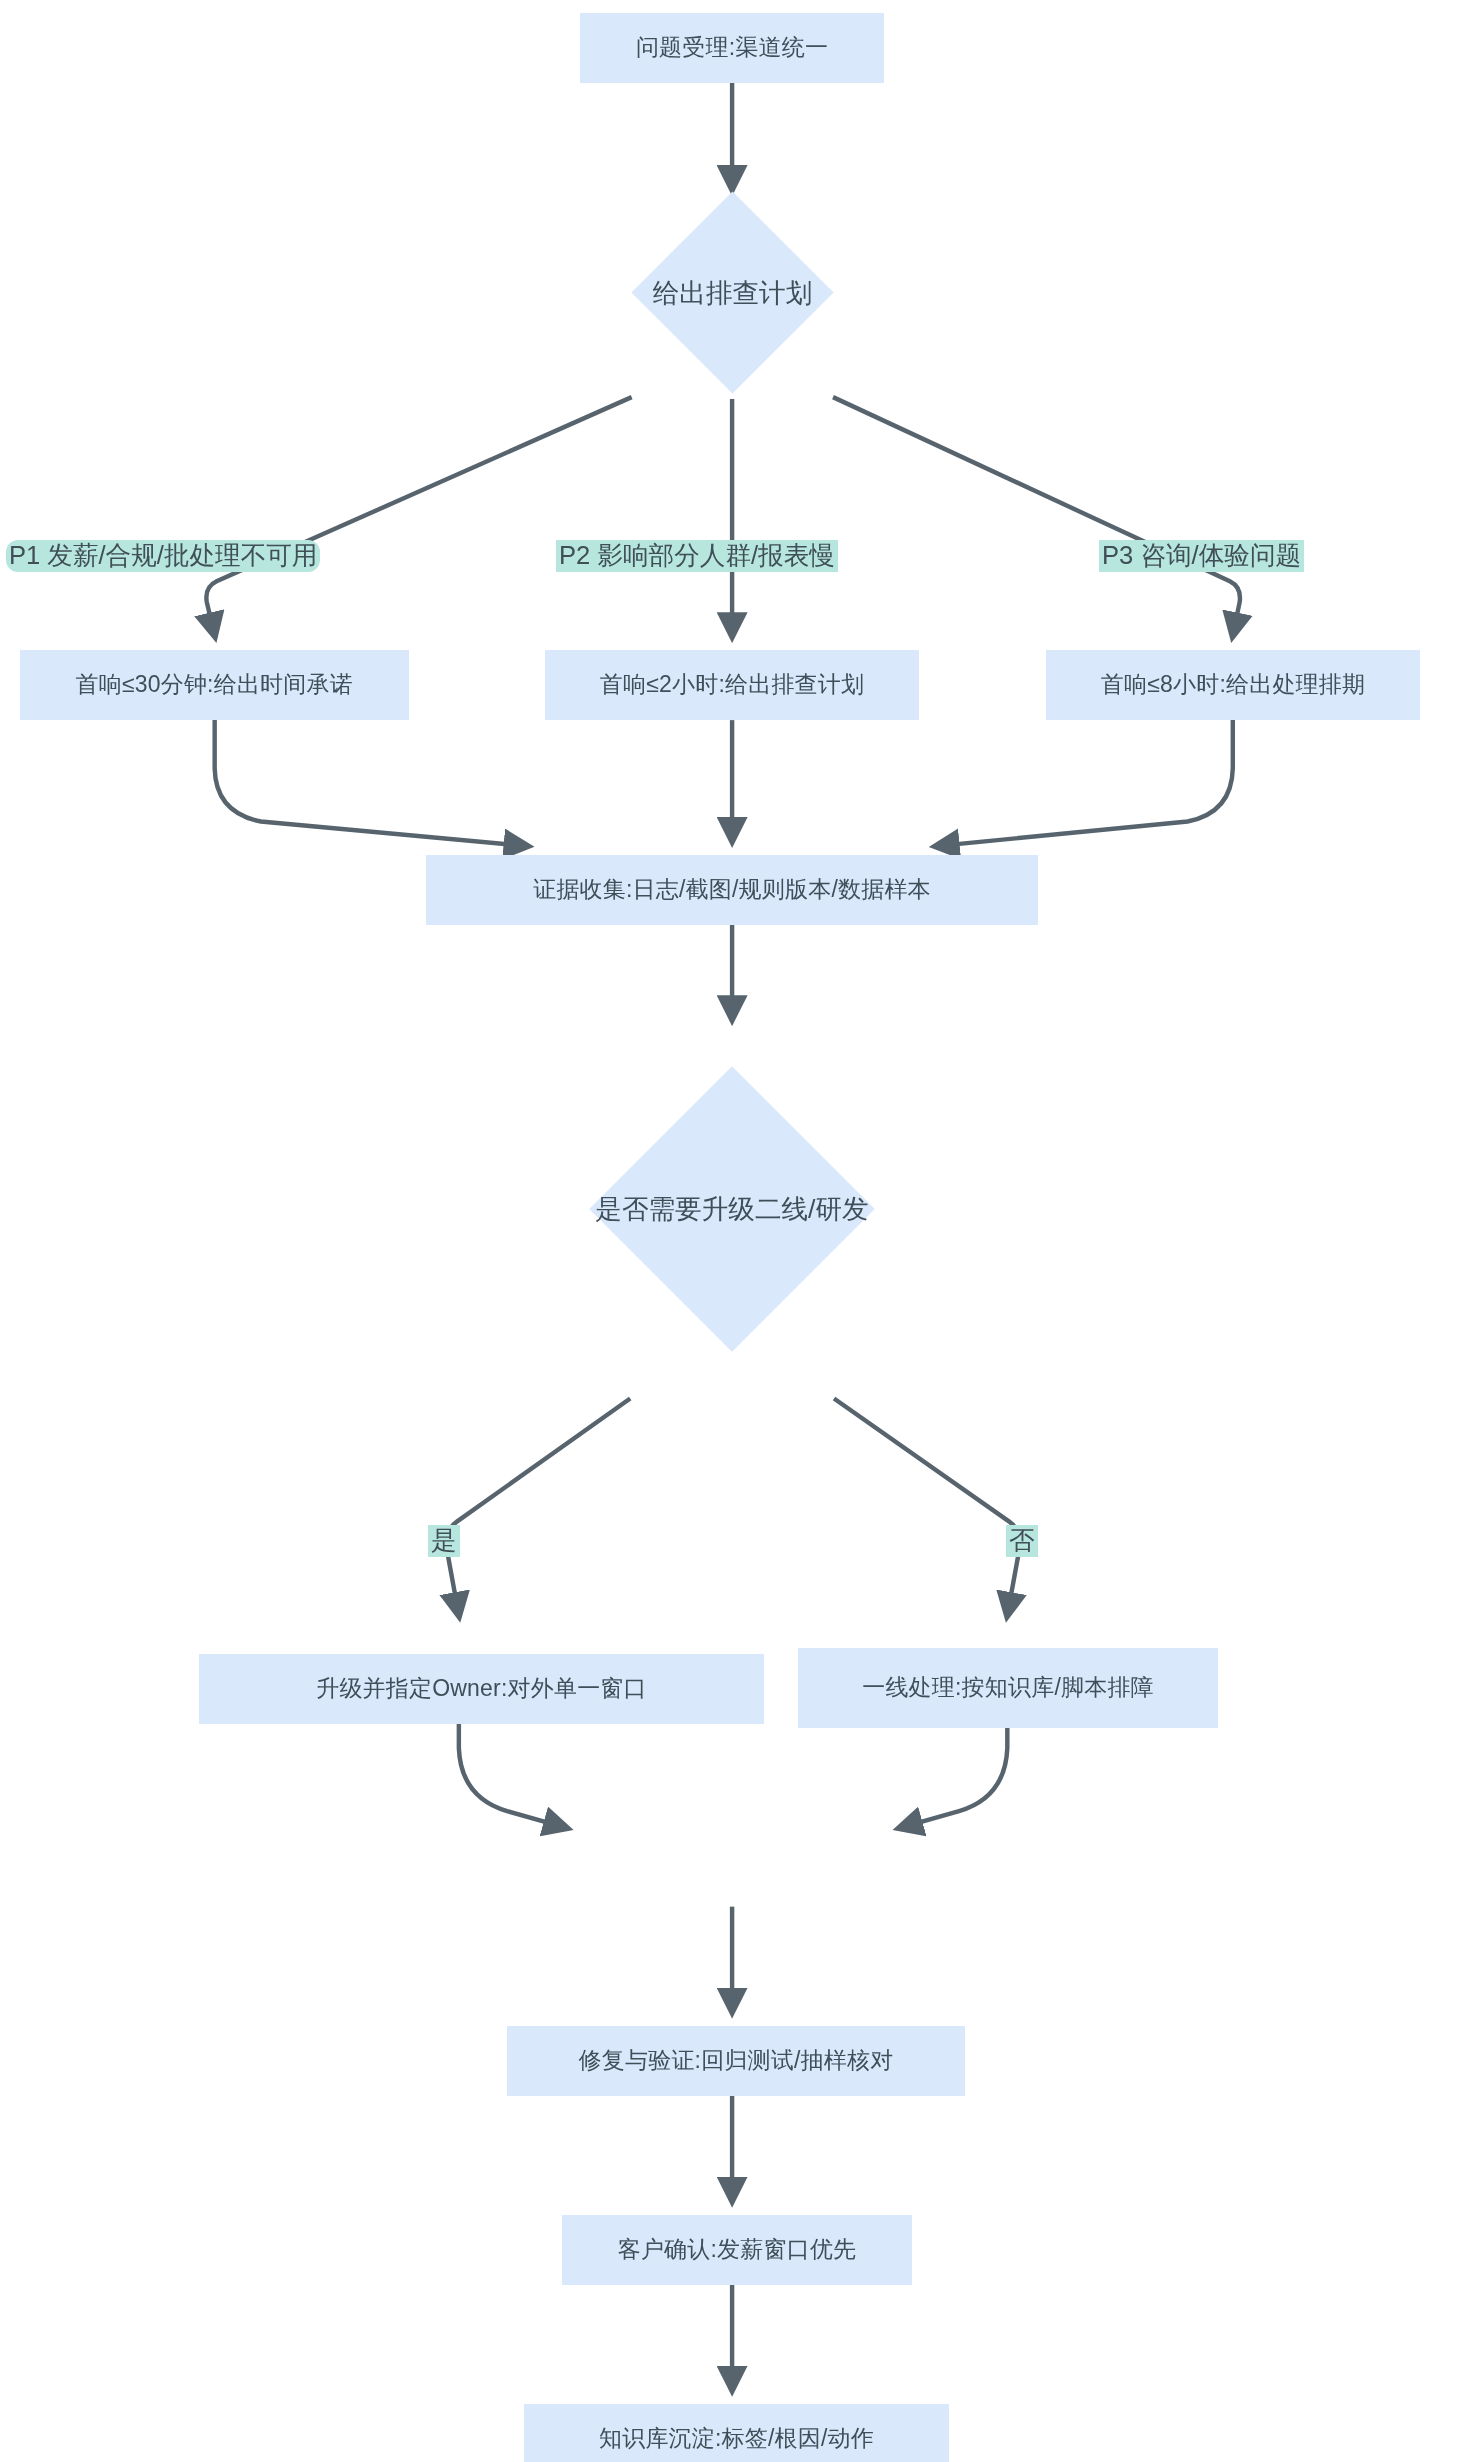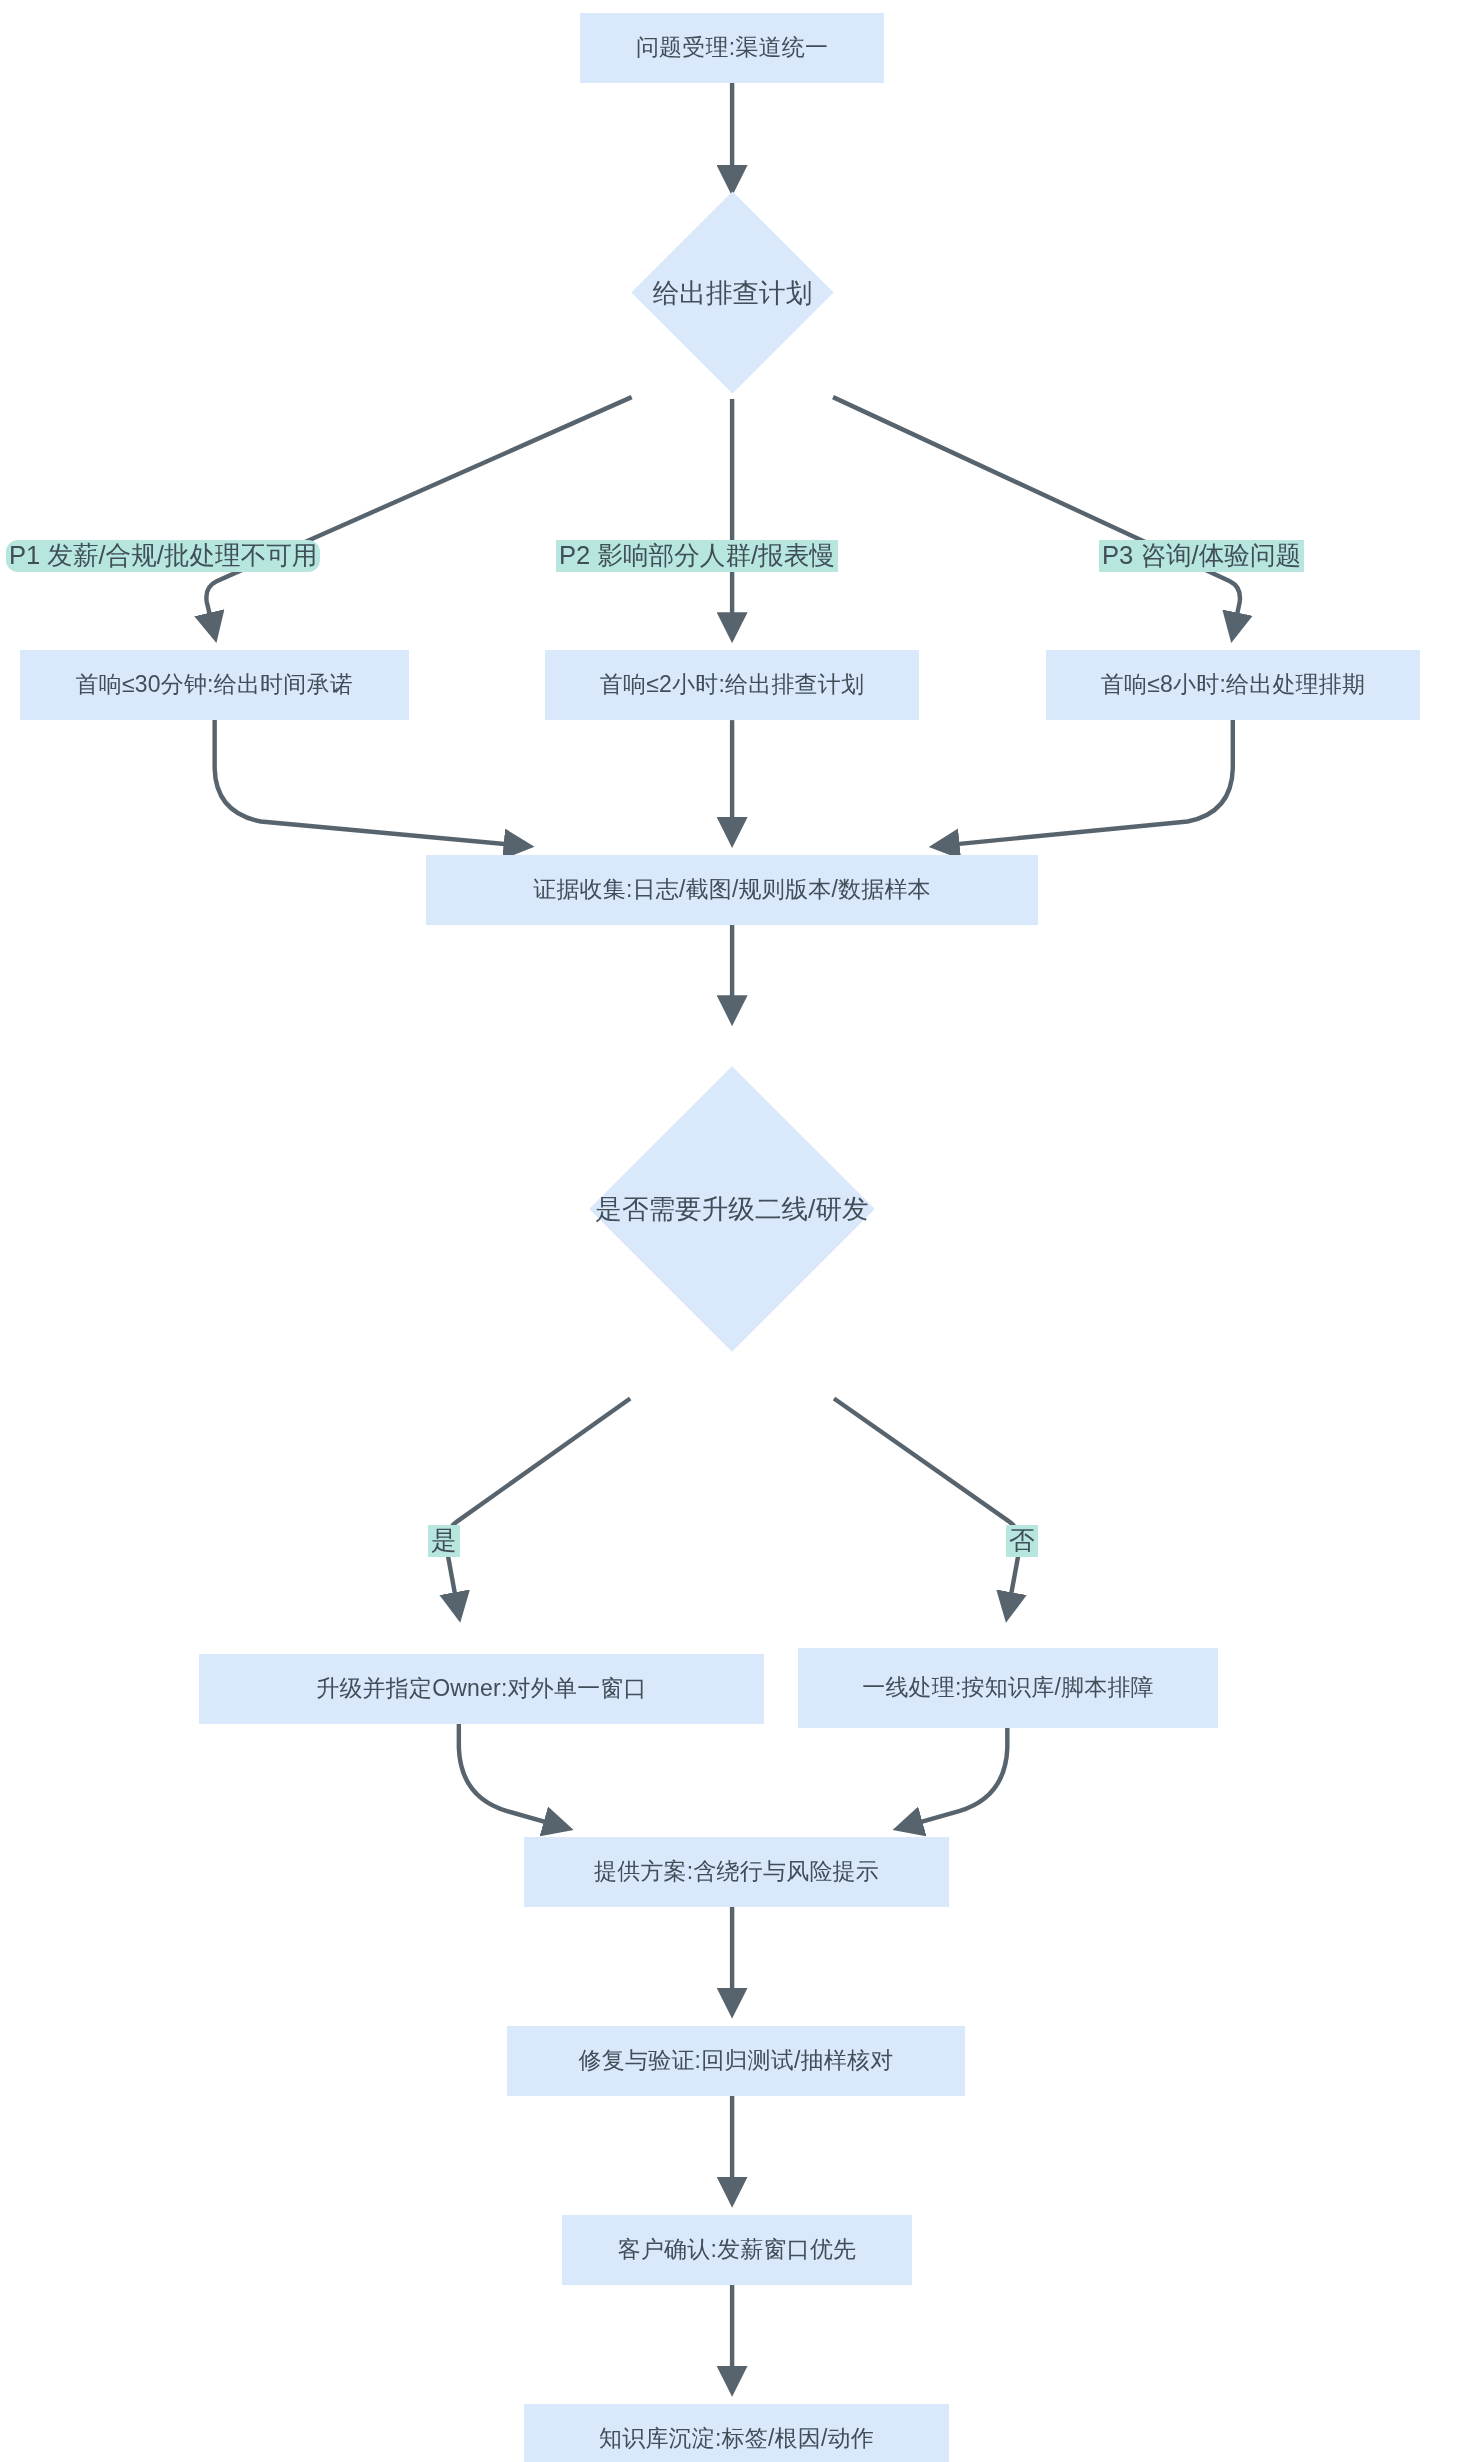--- a/index.html
+++ b/index.html
@@ -119,23 +119,20 @@
   </div>
 
   <div class="node" style="left:199px;top:1630px;width:565px;height:70px;margin-top:24px;">
     <span>升级并指定Owner:对外单一窗口</span>
   </div>
 
   <div class="node" style="left:798px;top:1630px;width:420px;height:80px;margin-top:18px;">
     <span>一线处理:按知识库/脚本排障</span>
   </div>
 
-  <div class="node" style="left:524px;top:1837px;width:425px;height:70px;">
-    <span>提供方案:含绕行与风险提示</span>
-  </div>
 
   <div class="node" style="left:507px;top:2026px;width:458px;height:70px;">
     <span>修复与验证:回归测试/抽样核对</span>
   </div>
 
   <div class="node" style="left:562px;top:2215px;width:350px;height:70px;">
     <span>客户确认:发薪窗口优先</span>
   </div>
 
   <div class="node" style="left:524px;top:2404px;width:425px;height:70px;">

